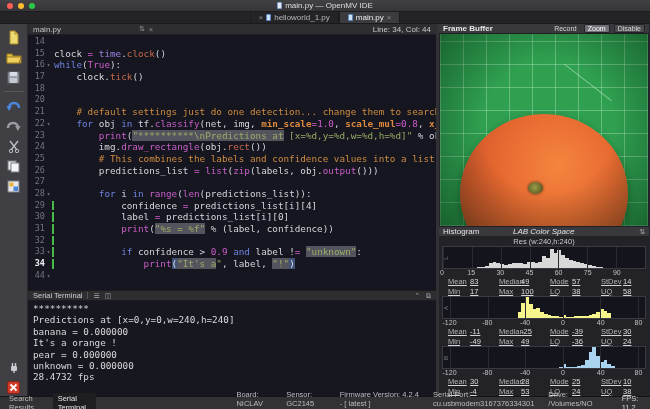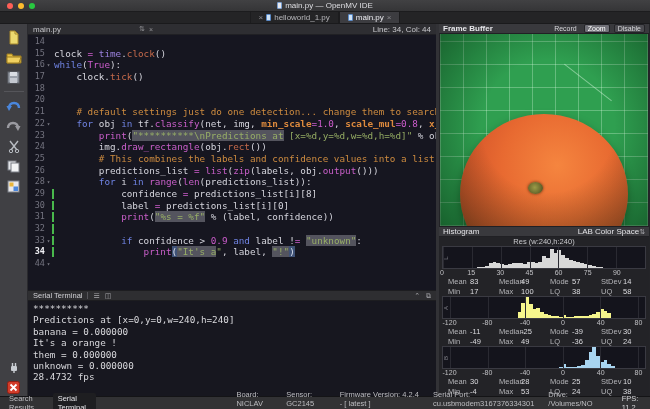--- a/index.html
+++ b/index.html
@@ -83,32 +83,32 @@
     background:radial-gradient(circle at 58% 32%, #f5853f 0%, #e86a31 38%, #d5552a 65%, #b84421 88%, #9e3a1d 100%);
     box-shadow:0 4px 10px rgba(0,20,5,0.4);
   }
   .stem { position:absolute; left:88px; top:148px; width:15px; height:12px; border-radius:50%;
     background:radial-gradient(circle at 45% 45%, #9b9b48 0%, #6e6e30 55%, #3f3f1c 100%);
     box-shadow:0 0 3px rgba(60,30,10,0.8);
   }
   
   .hist-header { height:11px; background:#39393d; display:flex; align-items:center; font-size:8px; color:#e2e2e6; padding:0 4px; border-top:1px solid #202024; border-bottom:1px solid #202024;}
   .hist-title { width:70px; }
-  .hist-space { flex:1; text-align:right; }
+  .hist-space { flex:1; text-align:left;font-style:italic; }
   .hist-dd-arr { color:#a8a8ac; font-size:7px; }
   .hist-res { font-size:7.5px; color:#c8c8cc; text-align:center; height:9px; line-height:9px;}
   .hchan { padding:0 3px; }
   .hplot { position:relative; height:23px; background:#14141c; border:1px solid #3a3a42; display:flex; align-items:flex-end; overflow:hidden; }
   .hplot .grid { position:absolute; top:0; bottom:0; width:1px; background:#2a2a32; }
   .hbar { flex:1; }
   .chan-letter { position:absolute; left:1px; top:50%; transform:translateY(-50%) rotate(-90deg); font-size:6px; color:#808088; }
   .hticks { position:relative; height:8px; font-size:7px; color:#c0c0c4; }
   .hticks span { position:absolute; transform:translateX(-50%); }
   .hstats { display:flex; height:9.5px; font-size:7.5px; align-items:center; }
-  .hstats .cell { display:flex; flex:1; }
+  .hstats .cell { display:flex; flex:1;text-decoration:underline; }
   .hstats .sl { width:55%; color:#b4b4b8; padding-left:6px;}
   .hstats .sv { width:45%; color:#dcdce0; }
   
   .statusbar { height:13px; background:#323234; border-top:1px solid #141416; display:flex; align-items:center; font-size:7.5px; color:#bdbdc1; padding:0 4px; gap:10px; }
   .sb-tab { padding:1px 5px; border-radius:2px; }
   .sb-tab.active { background:#1e1e21; color:#e4e4e8; }
   .status-items { display:flex; gap:14px; margin-left:130px; }
   .fps { margin-left:auto; color:#d6d6da; }
 </style>
 </head>
@@ -229,22 +229,23 @@
           <div class="ed-line"><span class="gut"><span class="num">16</span><span class="fold">▾</span></span><span class="code"><span class="tk-kw">while</span><span class="tk-pl">(</span><span class="tk-num">True</span><span class="tk-pl">):</span></span></div>
           <div class="ed-line"><span class="gut"><span class="num">17</span><span class="fold"></span></span><span class="code"><span class="tk-pl">    clock.</span><span class="tk-mth">tick</span><span class="tk-pl">()</span></span></div>
           <div class="ed-line"><span class="gut"><span class="num">18</span><span class="fold"></span></span><span class="code"></span></div>
           <div class="ed-line"><span class="gut"><span class="num">20</span><span class="fold"></span></span><span class="code"></span></div>
           <div class="ed-line"><span class="gut"><span class="num">21</span><span class="fold"></span></span><span class="code"><span class="tk-com">    # default settings just do one detection... change them to search the im</span></span></div>
           <div class="ed-line"><span class="gut"><span class="num">22</span><span class="fold">▾</span></span><span class="code"><span class="tk-pl">    </span><span class="tk-kw">for</span><span class="tk-pl"> obj </span><span class="tk-kw">in</span><span class="tk-pl"> tf.</span><span class="tk-fn">classify</span><span class="tk-pl">(net, img, </span><span class="tk-arg">min_scale</span><span class="tk-op">=</span><span class="tk-num">1.0</span><span class="tk-pl">, </span><span class="tk-arg">scale_mul</span><span class="tk-op">=</span><span class="tk-num">0.8</span><span class="tk-pl">, </span><span class="tk-arg">x_overl</span></span></div>
           <div class="ed-line"><span class="gut"><span class="num">23</span><span class="fold"></span></span><span class="code"><span class="tk-pl">        </span><span class="tk-fn">print</span><span class="tk-pl">(</span><span class="tk-strh">"**********\nPredictions at</span><span class="tk-str"> [x=%d,y=%d,w=%d,h=%d]"</span><span class="tk-pl"> % obj.re</span></span></div>
           <div class="ed-line"><span class="gut"><span class="num">24</span><span class="fold"></span></span><span class="code"><span class="tk-pl">        img.</span><span class="tk-fn">draw_rectangle</span><span class="tk-pl">(obj.</span><span class="tk-mth">rect</span><span class="tk-pl">())</span></span></div>
           <div class="ed-line"><span class="gut"><span class="num">25</span><span class="fold"></span></span><span class="code"><span class="tk-com">        # This combines the labels and confidence values into a list of tu</span></span></div>
           <div class="ed-line"><span class="gut"><span class="num">26</span><span class="fold"></span></span><span class="code"><span class="tk-pl">        predictions_list </span><span class="tk-op">=</span><span class="tk-pl"> </span><span class="tk-fn">list</span><span class="tk-pl">(</span><span class="tk-fn">zip</span><span class="tk-pl">(labels, obj.</span><span class="tk-fn">output</span><span class="tk-pl">()))</span></span></div>
+          <div class="ed-line"><span class="gut"><span class="num">27</span><span class="fold"></span></span><span class="code"></span></div>
           <div class="ed-line"><span class="gut"><span class="num">28</span><span class="fold">▾</span></span><span class="code"><span class="tk-pl">        </span><span class="tk-kw">for</span><span class="tk-pl"> i </span><span class="tk-kw">in</span><span class="tk-pl"> </span><span class="tk-fn">range</span><span class="tk-pl">(</span><span class="tk-fn">len</span><span class="tk-pl">(predictions_list)):</span></span></div>
-          <div class="ed-line"><span class="gut"><span class="bar"></span><span class="num">29</span><span class="fold"></span></span><span class="code"><span class="tk-pl">            confidence </span><span class="tk-op">=</span><span class="tk-pl"> predictions_list[i][8]</span></span></div>
+          <div class="ed-line"><span class="gut"><span class="bar"></span><span class="num">29</span><span class="fold"></span></span><span class="code"><span class="tk-pl">            confidence </span><span class="tk-op">=</span><span class="tk-pl"> predictions_list[i][4]</span></span></div>
           <div class="ed-line"><span class="gut"><span class="bar"></span><span class="num">30</span><span class="fold"></span></span><span class="code"><span class="tk-pl">            label </span><span class="tk-op">=</span><span class="tk-pl"> predictions_list[i][0]</span></span></div>
           <div class="ed-line"><span class="gut"><span class="bar"></span><span class="num">31</span><span class="fold"></span></span><span class="code"><span class="tk-pl">            </span><span class="tk-fn">print</span><span class="tk-pl">(</span><span class="tk-strh">"%s = %f"</span><span class="tk-pl"> % (label, confidence))</span></span></div>
           <div class="ed-line"><span class="gut"><span class="bar"></span><span class="num">32</span><span class="fold"></span></span><span class="code"></span></div>
           <div class="ed-line"><span class="gut"><span class="bar"></span><span class="num">33</span><span class="fold">▾</span></span><span class="code"><span class="tk-pl">            </span><span class="tk-kw">if</span><span class="tk-pl"> confidence &gt; </span><span class="tk-num">0.9</span><span class="tk-pl"> </span><span class="tk-kw">and</span><span class="tk-pl"> label !</span><span class="tk-op">=</span><span class="tk-pl"> </span><span class="tk-strh">"unknown"</span><span class="tk-pl">:</span></span></div>
           <div class="ed-line"><span class="gut"><span class="bar"></span><span class="num cur">34</span><span class="fold"></span></span><span class="code"><span class="tk-pl">                </span><span class="tk-fn">print</span><span class="tk-sel">(</span><span class="tk-strh">"It's a</span><span class="tk-str">"</span><span class="tk-pl">, label, </span><span class="tk-strh">"!"</span><span class="tk-sel">)</span></span></div>
           <div class="ed-line"><span class="gut"><span class="num">44</span><span class="fold">▾</span></span><span class="code"></span></div>
         </div>
       <div class="term-header">
         <span>Serial Terminal</span>
         <span class="th-sep"></span>
@@ -253,21 +254,21 @@
         <span class="th-right">
           <span>⌃</span>
           <span>⧉</span>
         </span>
       </div>
       <div class="term-body">
           <div class="term-line">**********</div>
           <div class="term-line">Predictions at [x=0,y=0,w=240,h=240]</div>
           <div class="term-line">banana = 0.000000</div>
           <div class="term-line">It's a orange !</div>
-          <div class="term-line">them = 0.000000</div>
+          <div class="term-line">pear = 0.000000</div>
           <div class="term-line">unknown = 0.000000</div>
           <div class="term-line">28.4732 fps</div>
         </div>
     </div>
 
     <div class="right-col">
       <div class="fb-header">
         <span class="fb-title">Frame Buffer</span>
       <span class="fb-btn ">Record</span>
           <span class="fb-btn active">Zoom</span>

